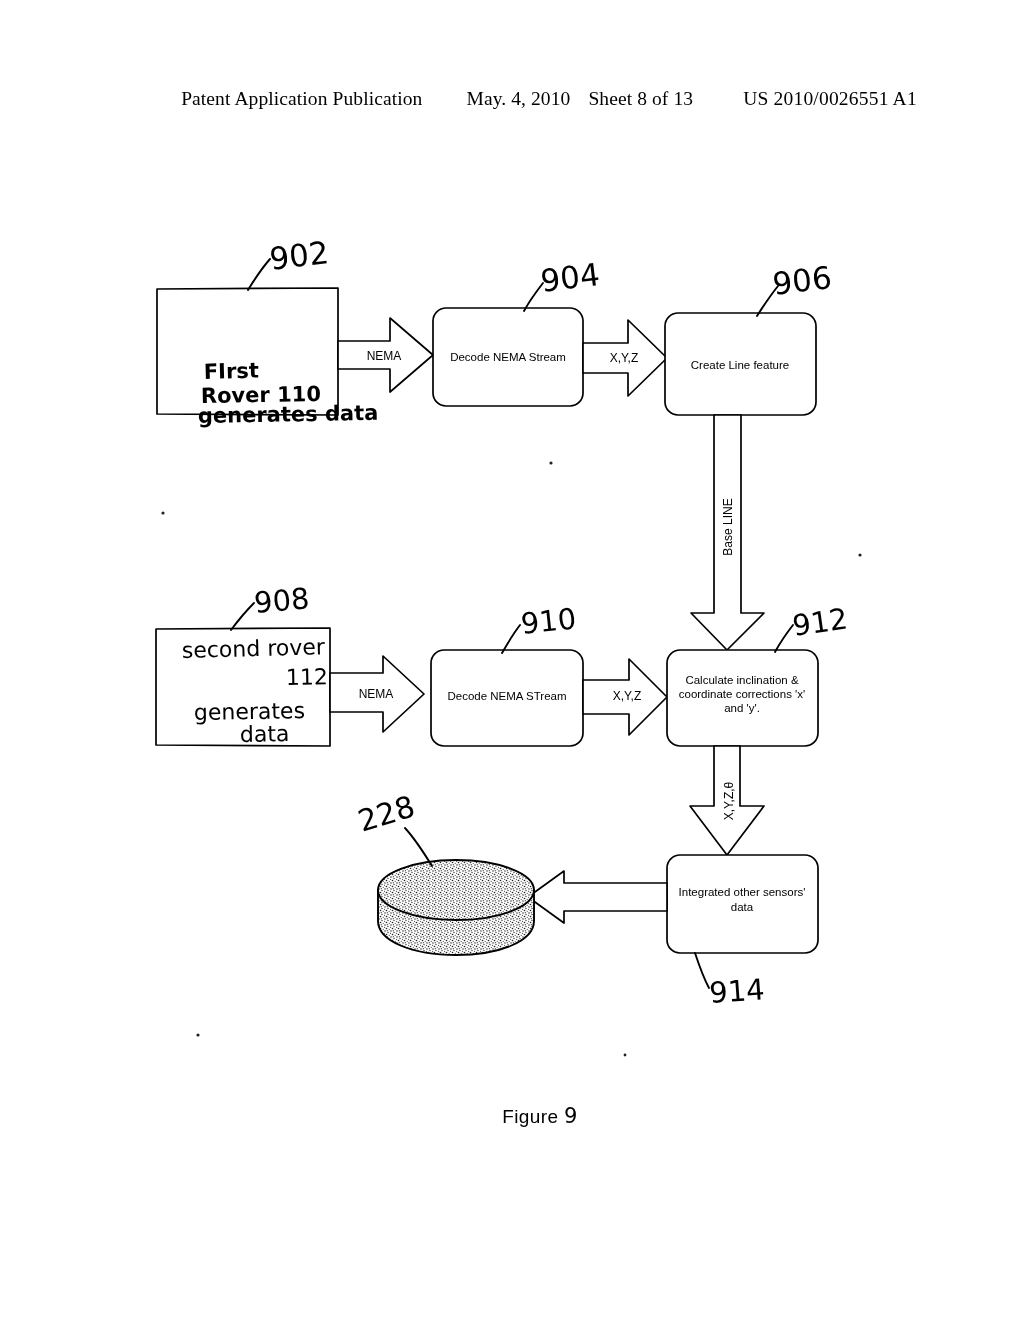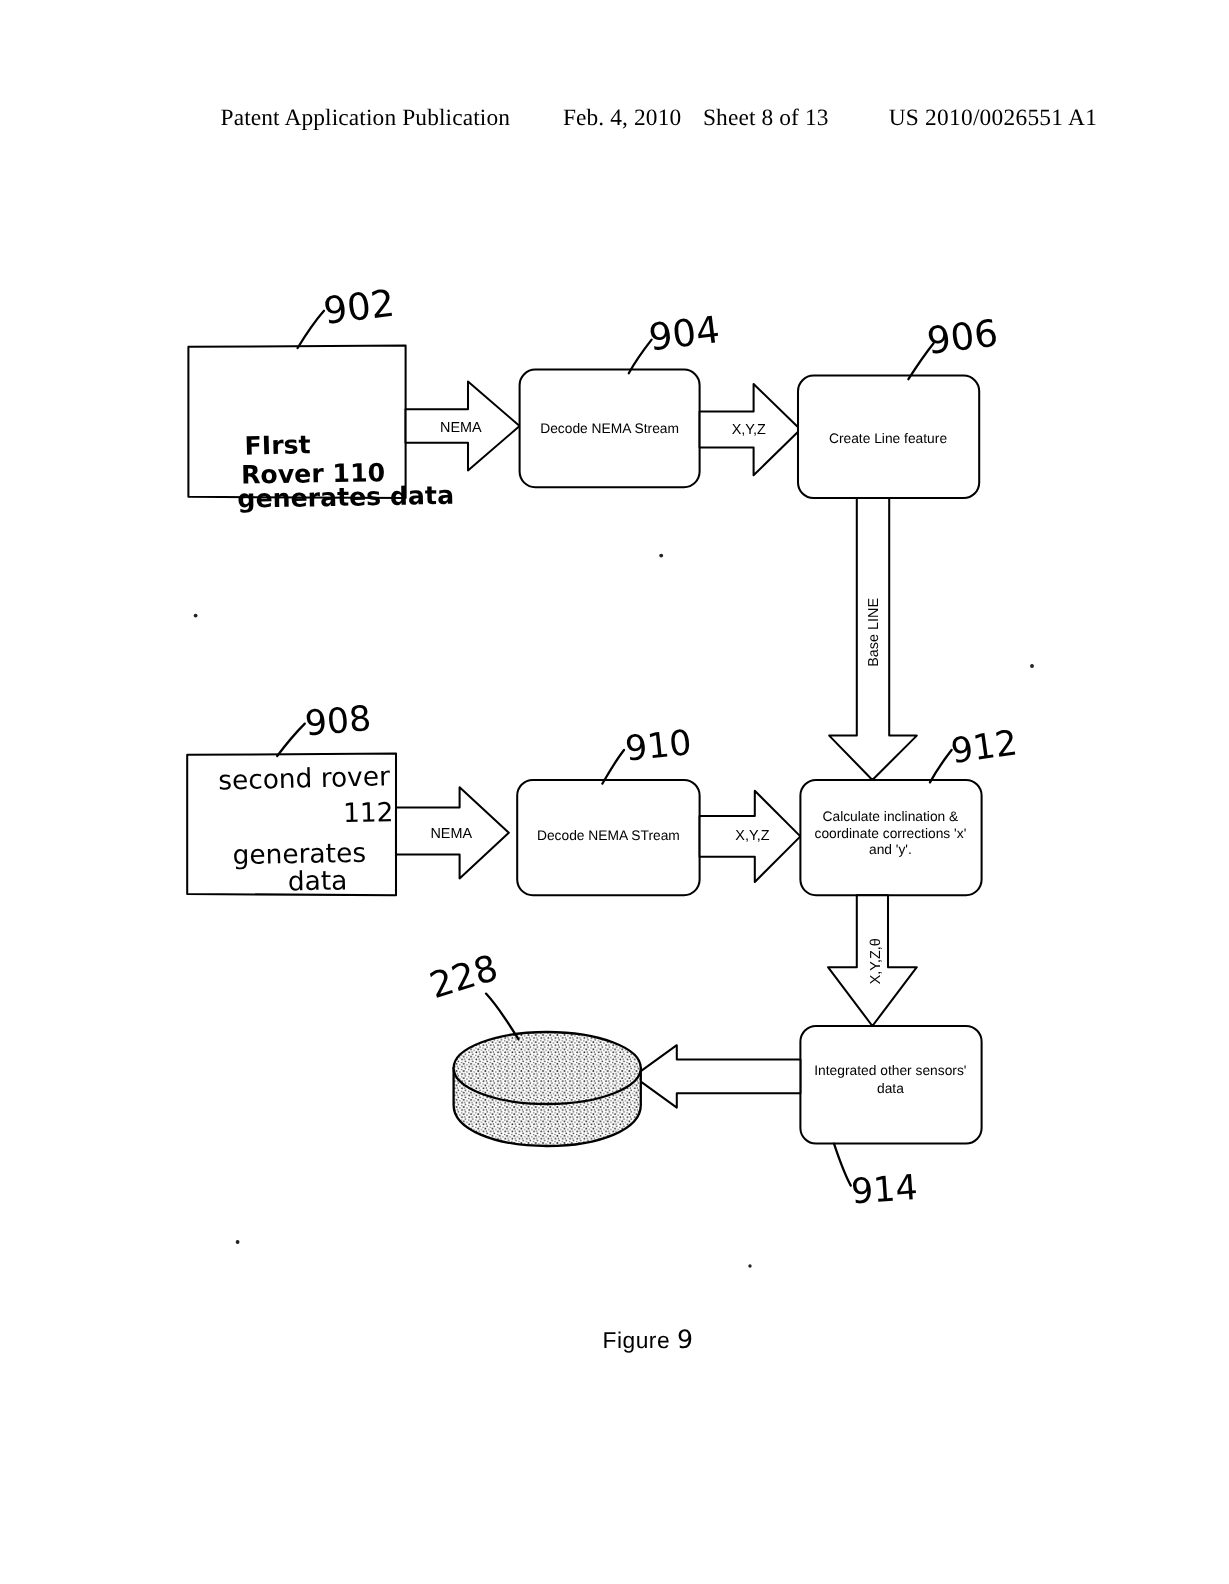--- a/index.html
+++ b/index.html
@@ -83,21 +83,21 @@
     fill: #000000;
   }
 </style>
 </head>
 <body>
 
 <div id="page">
 
   <div id="header">
     <span class="h-pub">Patent Application Publication</span>
-    <span class="h-date">Feb. 4, 2010</span>
+    <span class="h-date">May. 4, 2010</span>
     <span class="h-sheet">Sheet 8 of 13</span>
     <span class="h-num">US 2010/0026551 A1</span>
   </div>
 
   <div id="diagram">
     <svg width="1024" height="1320" viewBox="0 0 1024 1320" xmlns="http://www.w3.org/2000/svg">
       <defs>
         <pattern id="stipple" width="6" height="6" patternUnits="userSpaceOnUse">
           <rect width="6" height="6" fill="#ffffff"></rect>
           <circle cx="1" cy="1" r="0.75" fill="#2a2a2a"></circle>

